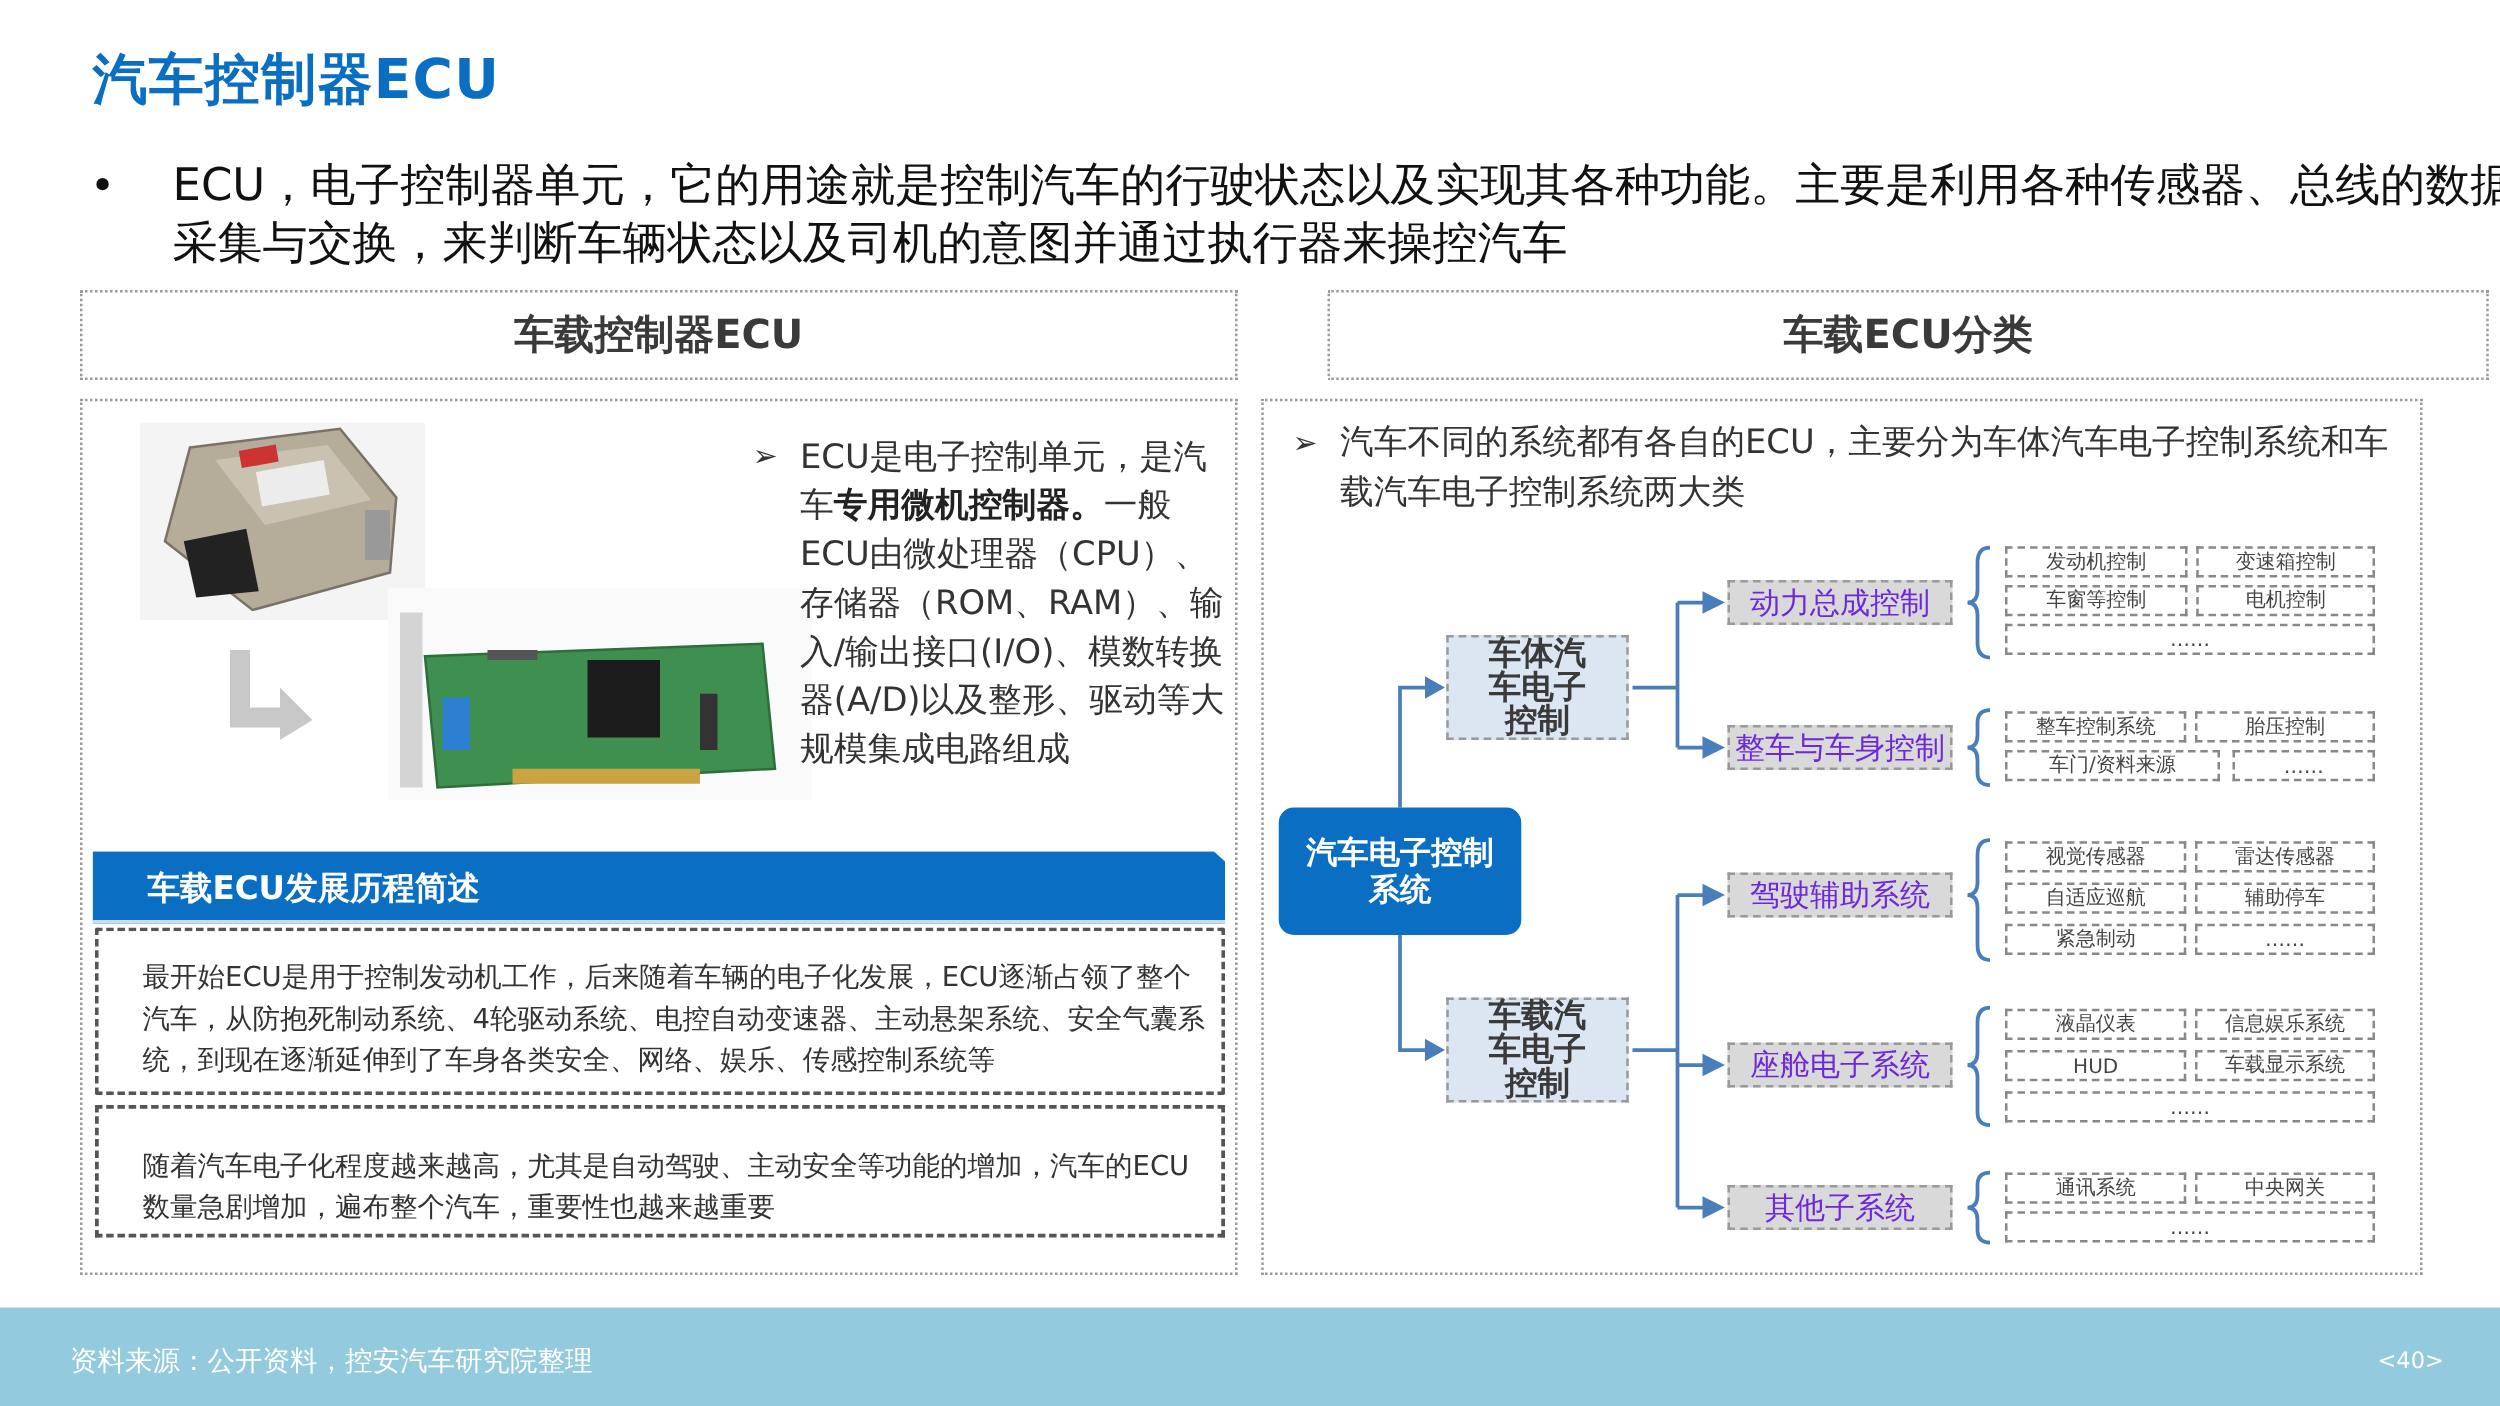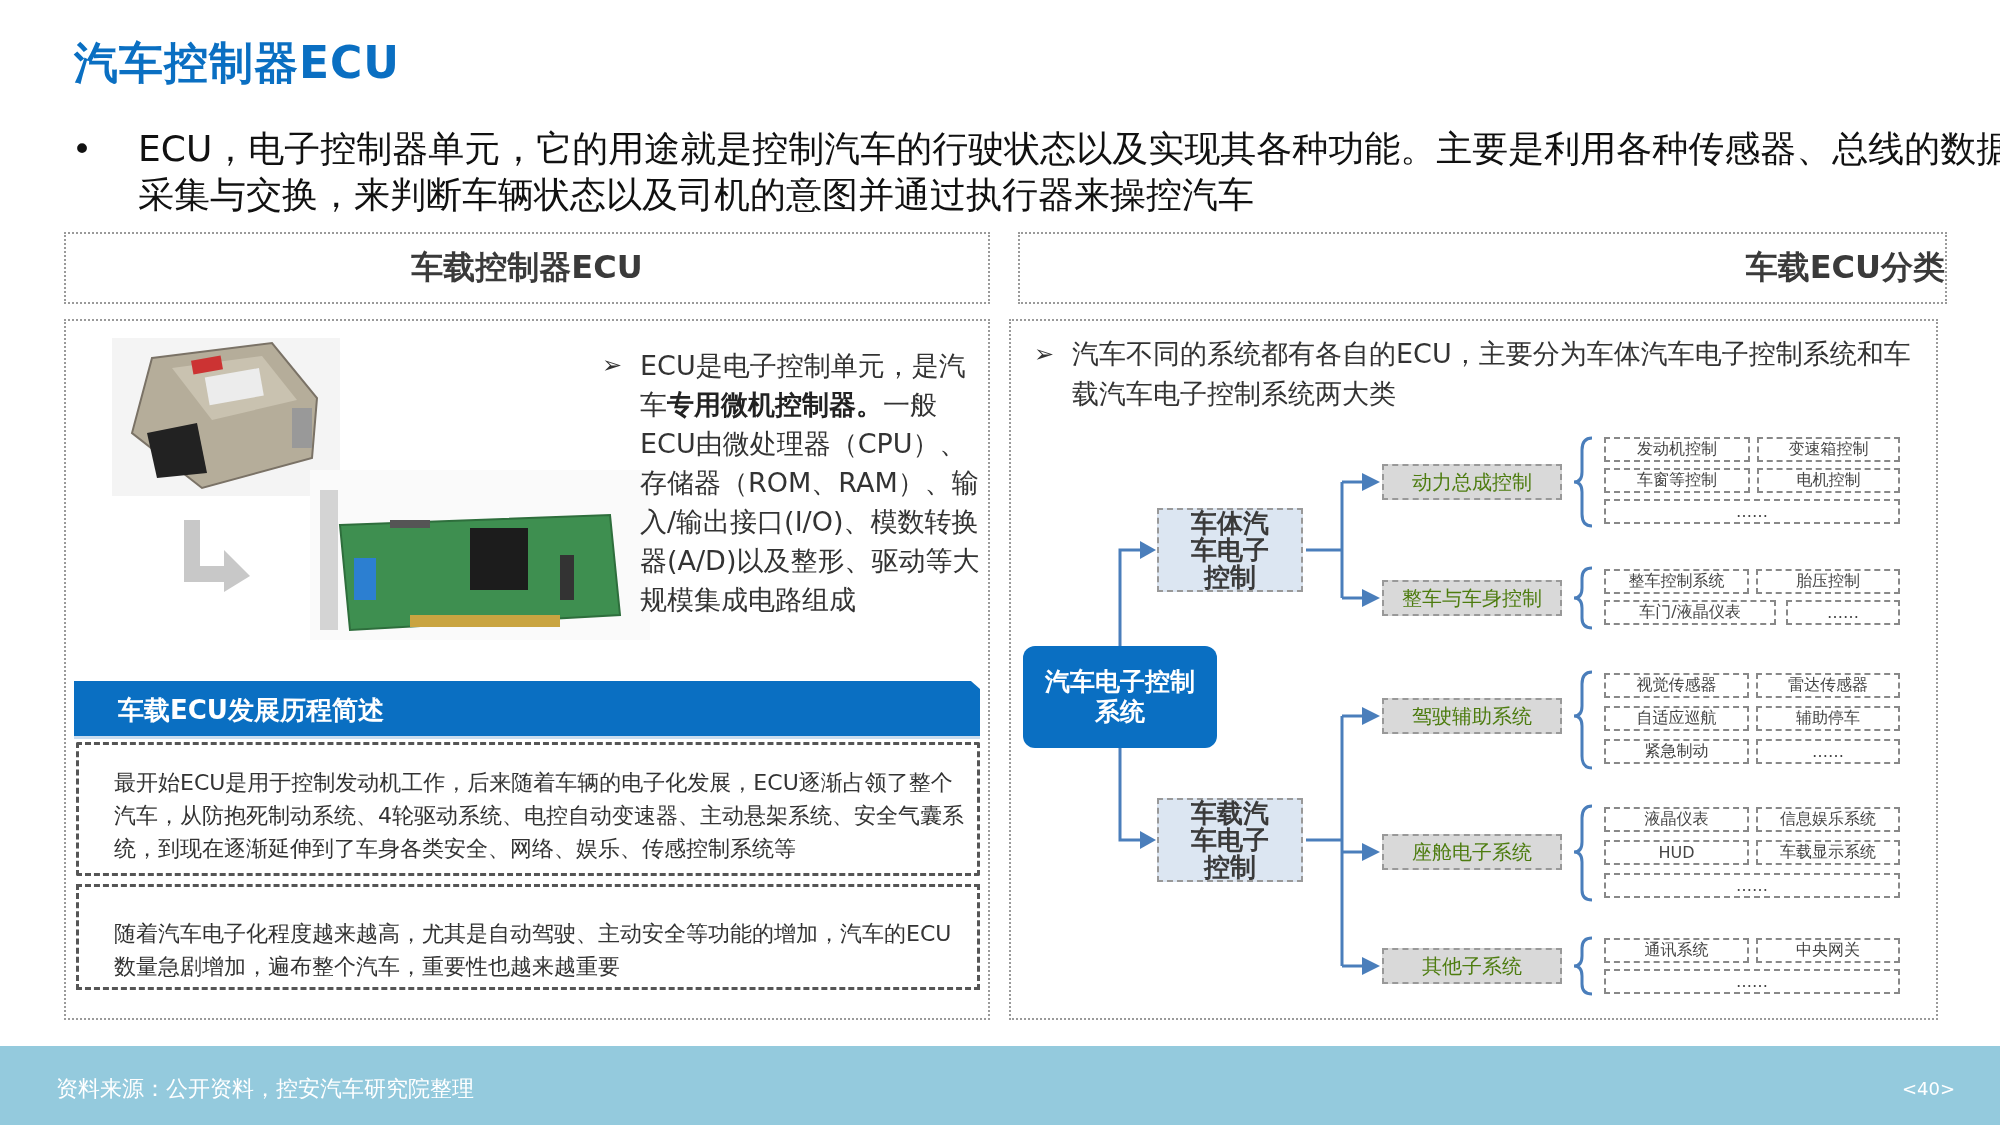--- a/index.html
+++ b/index.html
@@ -32,21 +32,21 @@
   .hist-box { position: absolute; border: 3px dashed #555; }
   .hist-text { position: absolute; font-size: 22px; line-height: 33px; color: #333; }
 
   
   .cls-intro { position: absolute; left: 1034px; top: 334px; width: 890px; font-size: 27px; line-height: 40px; color: #333; }
   .cls-intro .arrowhead { position: absolute; left: 0; top: 0; font-size: 24px; }
   .cls-intro .body { position: absolute; left: 38px; top: 0; width: 860px; }
 
   .root-node { position: absolute; left: 1023px; top: 646px; width: 194px; height: 102px; background: #0a6fc2; border-radius: 12px; color: #fff; font-size: 25px; font-weight: bold; display: flex; align-items: center; justify-content: center; text-align: center; line-height: 30px; }
   .mid-node { position: absolute; width: 146px; height: 84px; background: #dce6f2; border: 2px dashed #999; color: #3a3a3a; font-size: 26px; font-weight: bold; display: flex; align-items: center; justify-content: center; text-align: center; line-height: 27px; }
-  .sub-node { position: absolute; width: 180px; height: 36px; background: #d9d9d9; border: 2px dashed #999; color: #4d7c0f; font-size: 20px; display: flex; align-items: center; justify-content: center; }
+  .sub-node { position: absolute; width: 180px; height: 36px; background: #d9d9d9; border: 2px dashed #999; color: #6d28d9; font-size: 24px; display: flex; align-items: center; justify-content: center; }
   .leaf { position: absolute; height: 25px; border: 2px dashed #888; color: #444; font-size: 16px; display: flex; align-items: center; justify-content: center; background: #fff; }
 
   .footer { position: absolute; left: 0; top: 1046px; width: 2000px; height: 79px; background: #94cadd; text-decoration: underline; }
   .source { position: absolute; left: 56px; top: 28px; font-size: 22px; color: #fff; }
   .watermark { position: absolute; left: 1700px; top: 2px; font-size: 44px; font-weight: bold; color: #fff; text-shadow: 2px 2px 0 #222, -1px -1px 0 #222; letter-spacing: 2px; }
   .pagenum { position: absolute; left: 1902px; top: 32px; font-size: 18px; color: #fff; }
 
   svg.lines { position: absolute; left: 0; top: 0; pointer-events: none; }
 </style>
 </head>
@@ -97,21 +97,21 @@
 </div>
 
 <div class="hist-bar">
   <span class="hist-title">车载ECU发展历程简述</span>
 </div>
 <div class="hist-box" style="left:76px;top:742px;width:904px;height:134px;border-radius:2px;"></div>
 <div class="hist-text" style="left:114px;top:766px;width:850px;">最开始ECU是用于控制发动机工作，后来随着车辆的电子化发展，ECU逐渐占领了整个汽车，从防抱死制动系统、4轮驱动系统、电控自动变速器、主动悬架系统、安全气囊系统，到现在逐渐延伸到了车身各类安全、网络、娱乐、传感控制系统等</div>
 <div class="hist-box" style="left:76px;top:884px;width:904px;height:106px;"></div>
 <div class="hist-text" style="left:114px;top:917px;width:850px;">随着汽车电子化程度越来越高，尤其是自动驾驶、主动安全等功能的增加，汽车的ECU数量急剧增加，遍布整个汽车，重要性也越来越重要</div>
 
-<div class="dotted-box hdr" style="left:1018px;top:232px;width:929px;height:72px;justify-content:flex-end;">
+<div class="dotted-box hdr" style="left:1062px;top:232px;width:929px;height:72px;">
   <span>车载ECU分类</span>
 </div>
 <div class="dotted-box" style="left:1009px;top:319px;width:929px;height:701px;"></div>
 
 <div class="cls-intro">
   <span class="arrowhead">➢</span>
   <span class="body">汽车不同的系统都有各自的ECU，主要分为车体汽车电子控制系统和车载汽车电子控制系统两大类</span>
 </div>
 
 <svg class="lines" width="2000" height="1125">
@@ -170,21 +170,21 @@
 <div class="sub-node" style="left:1382px;top:948px;">其他子系统</div>
 
 <div class="leaf" style="left:1604px;top:437px;width:146px;">发动机控制</div>
 <div class="leaf" style="left:1757px;top:437px;width:143px;">变速箱控制</div>
 <div class="leaf" style="left:1604px;top:468px;width:146px;">车窗等控制</div>
 <div class="leaf" style="left:1757px;top:468px;width:143px;">电机控制</div>
 <div class="leaf" style="left:1604px;top:499px;width:296px;">……</div>
 
 <div class="leaf" style="left:1604px;top:569px;width:145px;">整车控制系统</div>
 <div class="leaf" style="left:1756px;top:569px;width:144px;">胎压控制</div>
-<div class="leaf" style="left:1604px;top:600px;width:172px;">车门/液晶仪表</div>
+<div class="leaf" style="left:1604px;top:600px;width:172px;">车门/资料来源</div>
 <div class="leaf" style="left:1786px;top:600px;width:114px;">……</div>
 
 <div class="leaf" style="left:1604px;top:673px;width:145px;">视觉传感器</div>
 <div class="leaf" style="left:1756px;top:673px;width:144px;">雷达传感器</div>
 <div class="leaf" style="left:1604px;top:706px;width:145px;">自适应巡航</div>
 <div class="leaf" style="left:1756px;top:706px;width:144px;">辅助停车</div>
 <div class="leaf" style="left:1604px;top:739px;width:145px;">紧急制动</div>
 <div class="leaf" style="left:1756px;top:739px;width:144px;">……</div>
 
 <div class="leaf" style="left:1604px;top:807px;width:145px;">液晶仪表</div>

